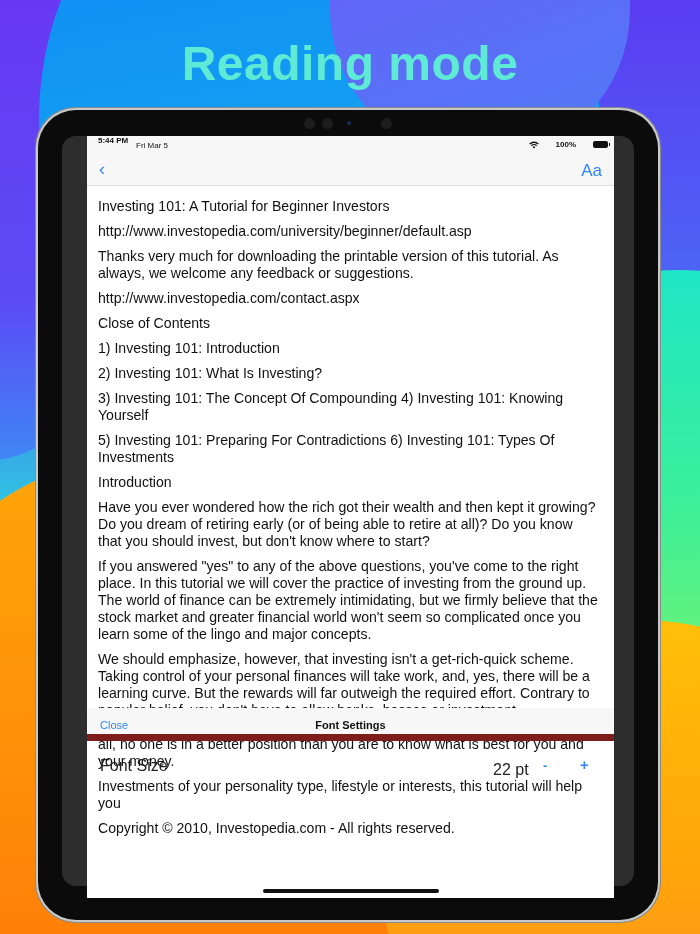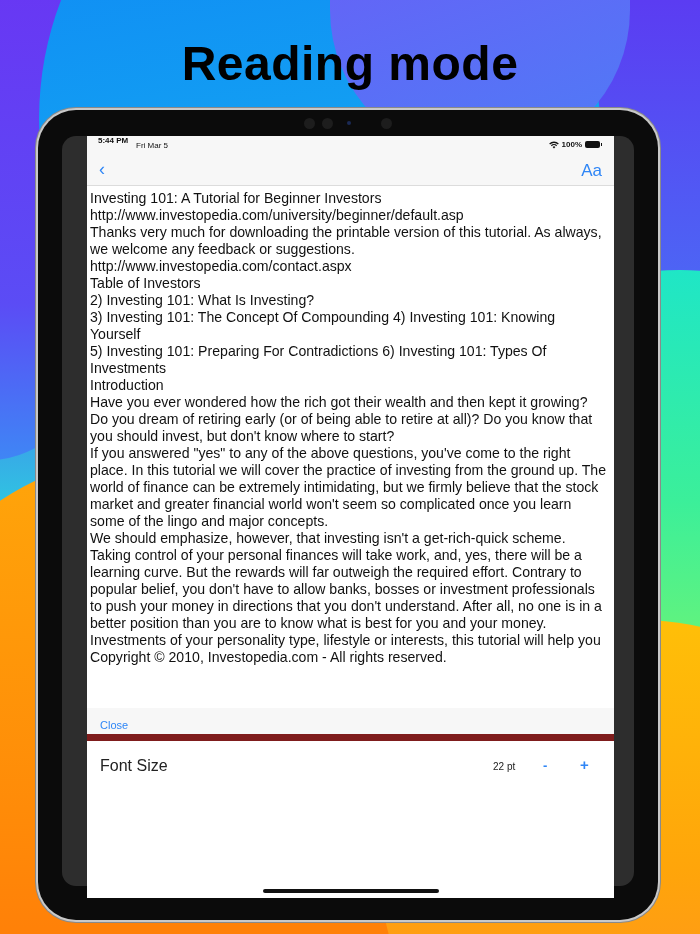--- a/index.html
+++ b/index.html
@@ -17,21 +17,21 @@
     .blob { position: absolute; border-radius: 50%; }
     .blob.b1 { left: 40px; top: -180px; width: 560px; height: 620px; background: linear-gradient(180deg,#0f86f5 0%,#13a4f2 60%,#22c3ea 100%); transform: rotate(-10deg); }
     .blob.b2 { left: 330px; top: -120px; width: 300px; height: 280px; background: linear-gradient(160deg,#6b5cf7,#4e7cf6); border-radius: 0 0 160px 160px; }
     .blob.b3 { left: -140px; top: 450px; width: 620px; height: 620px; background: linear-gradient(180deg,#ffa60a 0%,#ff8a08 60%,#ff7508 100%); }
     .blob.b4 { left: 420px; top: 270px; width: 520px; height: 460px; background: linear-gradient(180deg,#1fe6c6 0%,#3bef9a 50%,#7df56a 100%); }
     .blob.b5 { left: 380px; top: 620px; width: 520px; height: 500px; background: linear-gradient(180deg,#ffbf08 0%,#ffa50a 50%,#ff8a2a 100%); }
     .blob.b6 { left: -160px; top: -60px; width: 300px; height: 520px; background: linear-gradient(180deg,#6a34f3,#5b4cf5 70%,#3f86f5 100%); }
 
     .headline {
       position: absolute; left: 0; right: 0; top: 36px;
-      text-align: center; color: #000000;
+      text-align: center; color: #5eead4;
       font-family: "Liberation Sans", sans-serif; font-weight: 700;
       font-size: 48px; letter-spacing: 0.5px;
     }
 
     .device {
       position: absolute; left: 38px; top: 110px; width: 620px; height: 810px;
       background: #0b0b0b; border-radius: 38px;
       box-shadow: 0 0 0 2px #c9c9c9, 0 0 0 3px #8a8a8a;
     }
     .inner-bezel {
@@ -46,21 +46,21 @@
     .screen {
       position: absolute; left: 87px; top: 136px; width: 527px; height: 762px;
       background: #ffffff; overflow: hidden;
     }
     .statusbar {
       height: 18px; background: #f7f7f7; position: relative;
       font-size: 8px; color: #111; font-weight: 600;
     }
     .statusbar .time { position: absolute; left: 11px; top: 0; }
     .statusbar .date { position: absolute; left: 49px; top: 5px; font-weight: 400; }
-    .statusbar .right { position: absolute; right: 14px; top: 4px; display: flex; align-items: center; gap: 3px; }
+    .statusbar .right { position: absolute; right: 6px; top: 4px; display: flex; align-items: center; gap: 17px; }
     .battery { width: 15px; height: 7px; border-radius: 2px; background: #111; position: relative; }
     .battery::after { content: ""; position: absolute; right: -2px; top: 2px; width: 1px; height: 3px; background: #111; }
 
     .navbar {
       height: 32px; background: #f7f7f7; position: relative;
       border-bottom: 1px solid #dcdcdc;
     }
     .back {
       position: absolute; left: 12px; top: 5px; color: #2f86f6;
       font-size: 18px; font-weight: 300; cursor: pointer;
@@ -68,32 +68,32 @@
     .aa {
       position: absolute; right: 12px; top: 7px; color: #2f86f6;
       font-size: 17px; cursor: pointer;
     }
 
     .reader {
       padding: 4px 6px 0 3px;
       font-size: 14.1px; line-height: 17px; color: #111;
       height: 522px;
     }
-    .reader p { margin: 0; }
+    .reader p { margin: 8px; }
 
     .font-settings { position: absolute; left: 0; right: 0; top: 572px; }
     .fs-header {
       height: 33px; background: #f7f7f7; position: relative;
       border-bottom: 7px solid #7f1d1d;
     }
     .fs-close { position: absolute; left: 13px; top: 11px; color: #2f86f6; font-size: 11px; cursor: pointer; }
     .fs-title { position: absolute; left: 0; right: 0; top: 11px; text-align: center; font-size: 11px; font-weight: 700; color: #111; }
     .fs-row { height: 52px; position: relative; }
     .fs-label { position: absolute; left: 13px; top: 16px; font-size: 16px; color: #222; }
-    .fs-value { position: absolute; left: 406px; top: 20px; font-size: 10px; color: #222; }
+    .fs-value { position: absolute; left: 406px; top: 20px; font-size: 16px; color: #222; }
     .fs-minus { position: absolute; left: 456px; top: 17px; font-size: 13px; color: #2f86f6; font-weight: 700; cursor: pointer; }
     .fs-plus { position: absolute; left: 493px; top: 15px; font-size: 15px; color: #2f86f6; font-weight: 700; cursor: pointer; }
 
     .home-indicator {
       position: absolute; left: 176px; bottom: 5px; width: 176px; height: 4px;
       border-radius: 3px; background: #111;
     }
   </style>
 </head>
 <body>
@@ -138,35 +138,37 @@
   <div class="navbar">
     <span class="back">‹</span>
     <span class="aa">Aa</span>
   </div>
 
   <div class="reader">
     <p> Investing 101: A Tutorial for Beginner Investors</p>
     <p>http://www.investopedia.com/university/beginner/default.asp</p>
     <p>Thanks very much for downloading the printable version of this tutorial. As always, we welcome any feedback or suggestions.</p>
     <p>http://www.investopedia.com/contact.aspx</p>
-    <p>Table of Investors</p>
+    <p>Close of Contents</p>
+    <p>1) Investing 101: Introduction</p>
     <p>2) Investing 101: What Is Investing?</p>
     <p>3) Investing 101: The Concept Of Compounding 4) Investing 101: Knowing Yourself</p>
     <p>5) Investing 101: Preparing For Contradictions 6) Investing 101: Types Of Investments</p>
     <p>Introduction</p>
     <p>Have you ever wondered how the rich got their wealth and then kept it growing? Do you dream of retiring early (or of being able to retire at all)? Do you know that you should invest, but don't know where to start?</p>
     <p>If you answered "yes" to any of the above questions, you've come to the right place. In this tutorial we will cover the practice of investing from the ground up. The world of finance can be extremely intimidating, but we firmly believe that the stock market and greater financial world won't seem so complicated once you learn some of the lingo and major concepts.</p>
     <p>We should emphasize, however, that investing isn't a get-rich-quick scheme. Taking control of your personal finances will take work, and, yes, there will be a learning curve. But the rewards will far outweigh the required effort. Contrary to popular belief, you don't have to allow banks, bosses or investment professionals to push your money in directions that you don't understand. After all, no one is in a better position than you are to know what is best for you and your money.</p>
     <p>Investments of your personality type, lifestyle or interests, this tutorial will help you</p>
     <p>Copyright © 2010, Investopedia.com - All rights reserved.</p>
   </div>
 
   <div class="font-settings">
     <div class="fs-header">
       <span class="fs-close">Close</span>
+      <span class="fs-title">Font Settings</span>
     </div>
     <div class="fs-row">
       <span class="fs-label">Font Size</span>
       <span class="fs-value">22 pt</span>
       <span class="fs-minus">-</span>
       <span class="fs-plus">+</span>
     </div>
   </div>
 
   <div class="home-indicator"></div>

